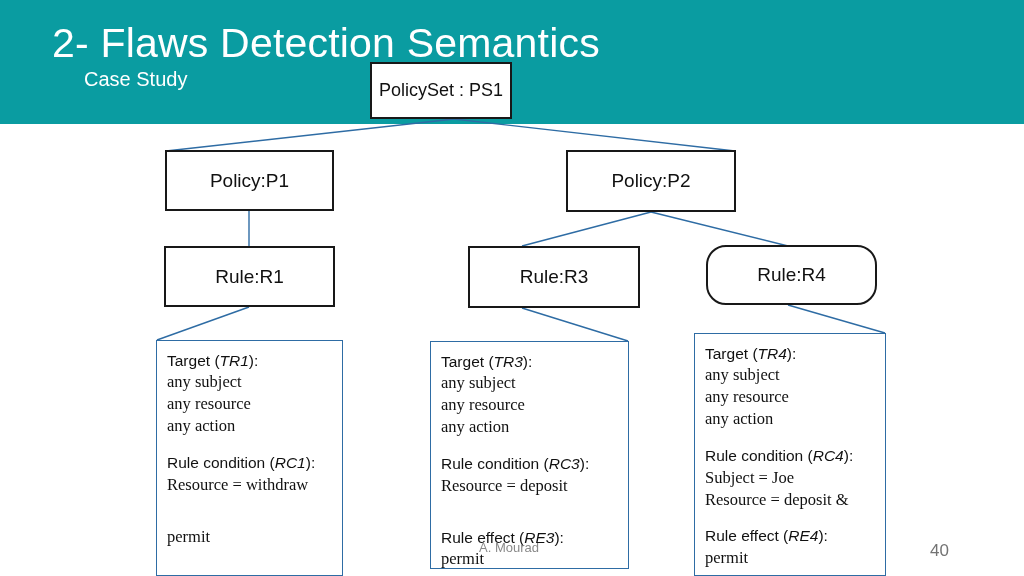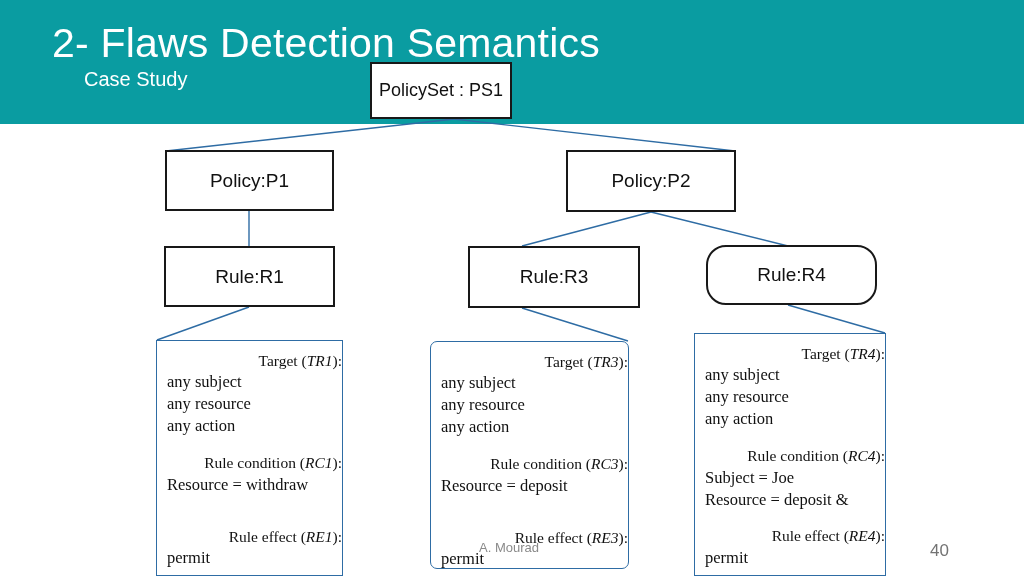--- a/index.html
+++ b/index.html
@@ -85,26 +85,25 @@
   .detail-box {
     position: absolute;
     box-sizing: border-box;
     background: #ffffff;
     border: 1.8px solid #2e6ca4;
     padding: 9px 0 0 10px;
     z-index: 4;
     overflow: hidden;
   }
   .d-head {
-    font-family: Liberation Serif, serif;
+    font-family: Liberation Sans, sans-serif;
     font-size: 15.5px;
     color: #111111;
     line-height: 1.38;
     white-space: nowrap;
-    text-align: right;
   }
   .d-head em {
     font-style: italic;
   }
   .d-val {
     font-family: "Liberation Serif", serif;
     font-size: 16.5px;
     color: #111111;
     line-height: 1.33;
     white-space: nowrap;
@@ -186,27 +185,24 @@
     </div>
     <div class="d-val">any subject</div>
     <div class="d-val">any resource</div>
     <div class="d-val">any action</div>
     <div class="d-gap"></div>
     <div class="d-head">
       <span>Rule condition (</span><em>RC1</em><span>):</span>
     </div>
     <div class="d-val">Resource = withdraw</div>
     <div class="d-gap big"></div>
-    <div class="d-head">
-      <span>Rule effect (</span><em>RE1</em><span>):</span>
-    </div>
     <div class="d-val">permit</div>
   </div>
 
-  <div class="detail-box" style="left:430px; top:341px; width:199px; height:228px;border-radius:7px;">
+  <div class="detail-box" style="left:430px; top:341px; width:199px; height:228px;">
     <div class="d-head">
       <span>Target (</span><em>TR3</em><span>):</span>
     </div>
     <div class="d-val">any subject</div>
     <div class="d-val">any resource</div>
     <div class="d-val">any action</div>
     <div class="d-gap"></div>
     <div class="d-head">
       <span>Rule condition (</span><em>RC3</em><span>):</span>
     </div>

